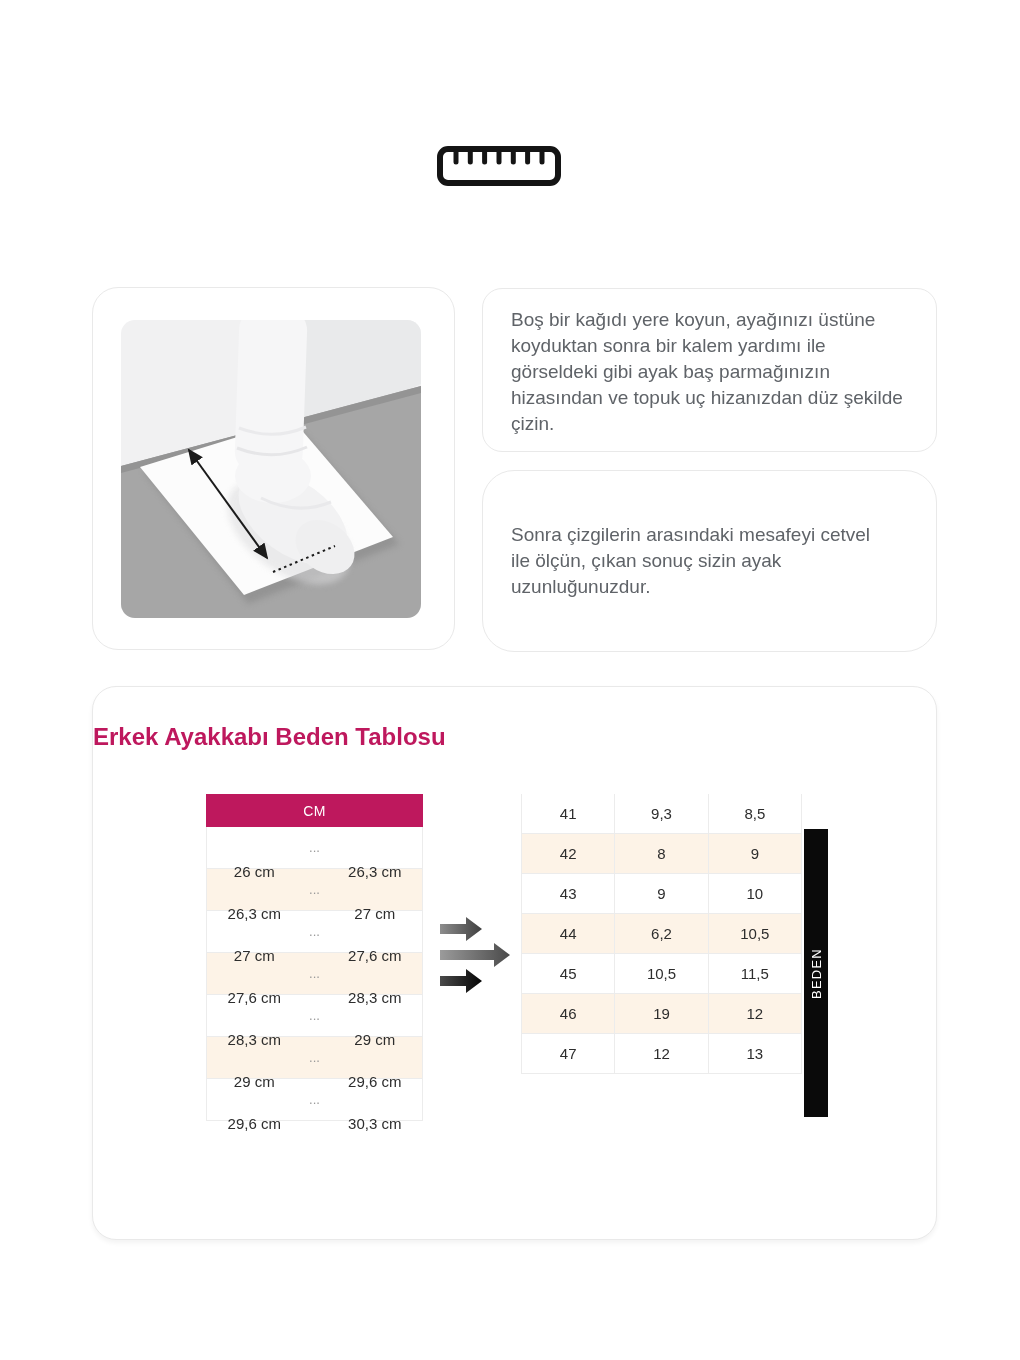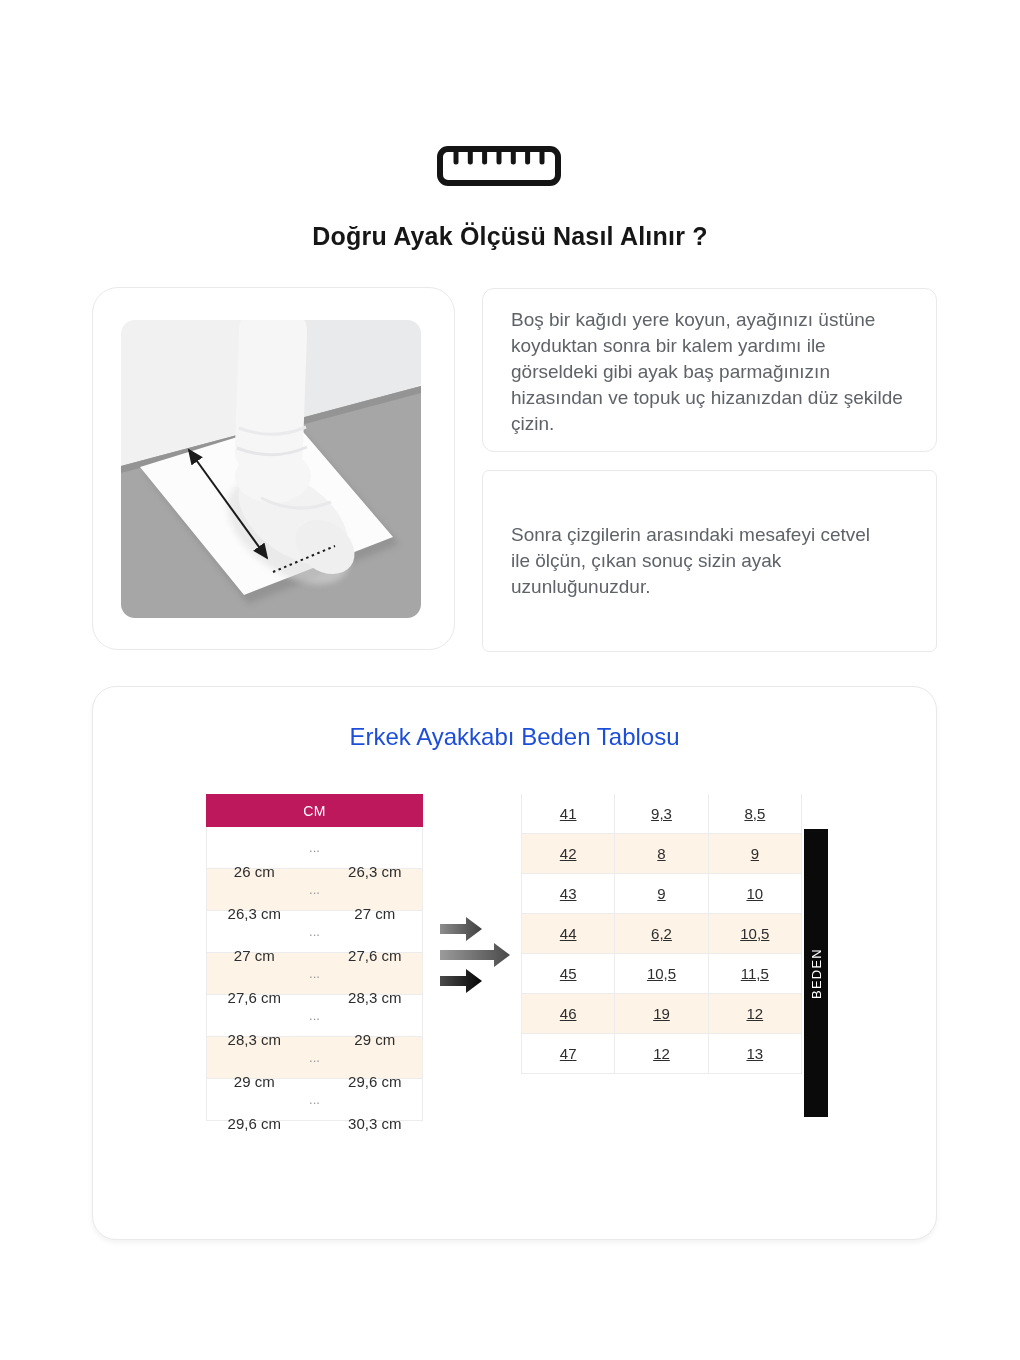--- a/index.html
+++ b/index.html
@@ -25,30 +25,30 @@
     text-align:center;font-size:25px;font-weight:bold;color:#161616;
     letter-spacing:.2px;
   }
   
   #photo-card{left:92px;top:287px;width:363px;height:363px;border-radius:26px;}
   .photo-wrap{
     position:absolute;left:28px;top:32px;width:300px;height:298px;
     border-radius:14px;overflow:hidden;
   }
   
-  #step1-card{left:482px;top:288px;width:455px;height:164px;border-radius:12px;}
-  #step2-card{left:482px;top:470px;width:455px;height:182px;border-radius:7px;display:flex;align-items:center;}
+  #step1-card{left:482px;top:288px;width:455px;height:164px;border-radius:20px;}
+  #step2-card{left:482px;top:470px;width:455px;height:182px;border-radius:32px;display:flex;align-items:center;}
   .step-text{font-size:19px;line-height:26px;color:#5F6368;}
   #step1-card .step-text{padding:18px 26px 0 28px;}
   #step2-card .step-text{padding:0 44px 0 28px;}
   
   #table-card{left:92px;top:686px;width:845px;height:554px;border-radius:24px;box-shadow:0 3px 5px rgba(0,0,0,.05);}
   .chart-title{
     position:absolute;left:0;right:0;top:36px;
-    text-align:center;font-size:24px;font-weight:normal;color:#1d4ed8;
+    text-align:left;font-size:24px;font-weight:bold;color:#be185d;
   }
   
   #cm-table{position:absolute;left:113px;top:107px;width:217px;}
   .t-header{
     height:33px;background:#be185d;color:#ffffff;
     display:flex;align-items:center;justify-content:center;
     font-size:14px;letter-spacing:.4px;
   }
   .cm-row{
     height:42px;display:flex;align-items:center;
@@ -60,21 +60,21 @@
   .cm-sep{width:26px;text-align:center;color:#9A9A9A;font-size:13px;}
   
   #arrows{position:absolute;left:345px;top:230px;width:76px;height:76px;}
   
   #size-table{position:absolute;left:428px;top:107px;width:281px;}
   .size-header{display:flex;height:33px;background:#0A0A0A;color:#ffffff;font-size:14px;letter-spacing:.3px;}
   .size-header .hcell{flex:1;display:flex;align-items:center;justify-content:center;}
   .size-row{
     display:flex;height:40px;
     border-bottom:1px solid #ECECEC;border-left:1px solid #ECECEC;
-    box-sizing:border-box;font-size:15px;color:#2D2D2D;background:#ffffff;text-decoration:underline;
+    box-sizing:border-box;font-size:15px;color:#2D2D2D;background:#ffffff;
   }
   .size-row:nth-child(even){background:#FDF3E7;}
   .size-row .cell{flex:1;display:flex;align-items:center;justify-content:center;border-right:1px solid #ECECEC;}
   
   #beden-bar{
     position:absolute;left:711px;top:142px;width:24px;height:288px;
     background:#0A0A0A;display:flex;align-items:center;justify-content:center;
   }
   #beden-bar span{
     color:#ffffff;font-size:13px;letter-spacing:1.2px;
@@ -94,21 +94,20 @@
         <line x1="33.3" y1="6" x2="33.3" y2="16"></line>
         <line x1="47.6" y1="6" x2="47.6" y2="16"></line>
         <line x1="62" y1="6" x2="62" y2="16"></line>
         <line x1="76.3" y1="6" x2="76.3" y2="16"></line>
         <line x1="90.6" y1="6" x2="90.6" y2="16"></line>
         <line x1="105" y1="6" x2="105" y2="16"></line>
       </g>
     </svg>
   </div>
 
-  <div class="main-title">Doğru Ayak Ölçüsü Nasıl Alınır ?</div>
 
   <div class="card" id="photo-card">
     <div class="photo-wrap">
       <svg viewBox="0 0 300 298" width="300" height="298" aria-hidden="true">
         <defs>
           <marker id="ah" markerWidth="9" markerHeight="9" refX="7" refY="3.5" orient="auto-start-reverse">
             <path d="M0,0 L8,3.5 L0,7 Z" fill="#1B1B1B"></path>
           </marker>
           <filter id="soft" x="-30%" y="-30%" width="160%" height="160%">
             <feGaussianBlur stdDeviation="3"></feGaussianBlur>

